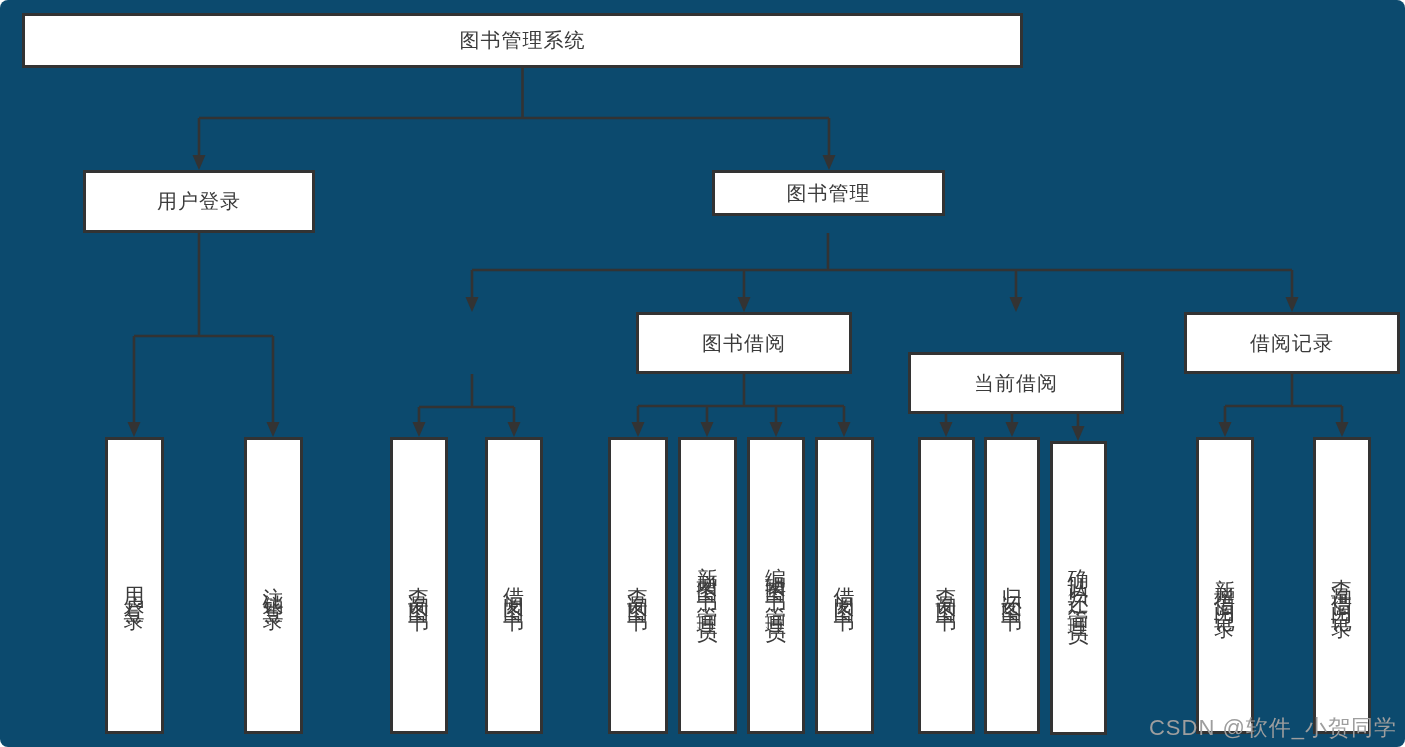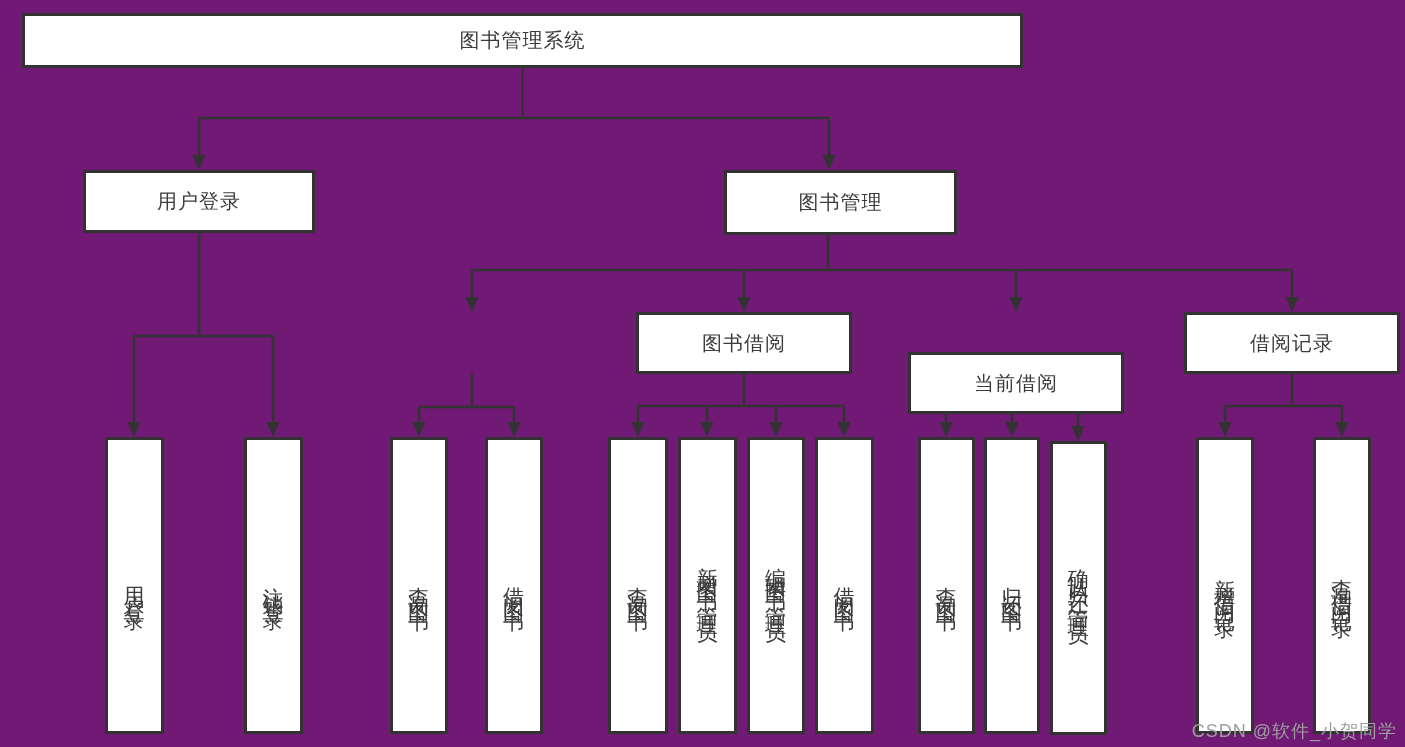--- a/index.html
+++ b/index.html
@@ -1,22 +1,23 @@
 <!DOCTYPE html>
 <html><head>
 <meta charset="utf-8">
 <style>
   html, body { margin: 0; padding: 0; background: #ffffff; }
   body { font-family: "Liberation Sans", "DejaVu Sans", sans-serif; }
   #stage {
     position: relative;
     width: 1405px;
     height: 747px;
-    background: #701a75;
+    background: #0c4a6e;
     overflow: hidden;
+    border-radius: 8px;
   }
   #connectors {
     position: absolute;
     left: 0; top: 0;
     width: 1405px; height: 747px;
     z-index: 0;
   }
   .node {
     position: absolute;
     box-sizing: border-box;
@@ -38,21 +39,21 @@
     text-orientation: upright;
     font-size: 21px;
     letter-spacing: 8px;
     line-height: 1;
   }
   .watermark {
     position: absolute;
     right: 8px;
     bottom: 4px;
     color: #9e9e9e;
-    font-size: 18px;
+    font-size: 22px;
     letter-spacing: 1px;
     z-index: 2;
     white-space: nowrap;
   }
 </style>
 </head>
 <body>
 
 <div id="stage">
 
@@ -92,21 +93,21 @@
       <polygon points="1005.5,422 1018.5,422 1012,437"></polygon>
       <polygon points="1071.5,426 1084.5,426 1078,441"></polygon>
       <polygon points="1218.5,422 1231.5,422 1225,437"></polygon>
       <polygon points="1335.5,422 1348.5,422 1342,437"></polygon>
     </g>
   </svg>
 
   <div class="node hbox" style="left:22px; top:13px; width:1001px; height:55px;">图书管理系统</div>
 
   <div class="node hbox" style="left:83px; top:170px; width:232px; height:63px;">用户登录</div>
-  <div class="node hbox" style="left:712px; top:170px; width:233px; height:65px;margin-left:12px;">图书管理</div>
+  <div class="node hbox" style="left:712px; top:170px; width:233px; height:46px;">图书管理</div>
 
   <div class="node hbox" style="left:636px; top:312px; width:216px; height:62px;font-family:Liberation Serif, serif;">图书借阅</div>
   <div class="node hbox" style="left:908px; top:312px; width:216px; height:62px;margin-top:40px;">当前借阅</div>
   <div class="node hbox" style="left:1184px; top:312px; width:216px; height:62px;">借阅记录</div>
 
   <div class="node vbox" style="left:105px; top:437px; width:59px; height:297px;">用户登录</div>
   <div class="node vbox" style="left:244px; top:437px; width:59px; height:297px;">注销登录</div>
 
   <div class="node vbox" style="left:390px; top:437px; width:58px; height:297px;">查询图书</div>
   <div class="node vbox" style="left:485px; top:437px; width:58px; height:297px;">借阅图书</div>

